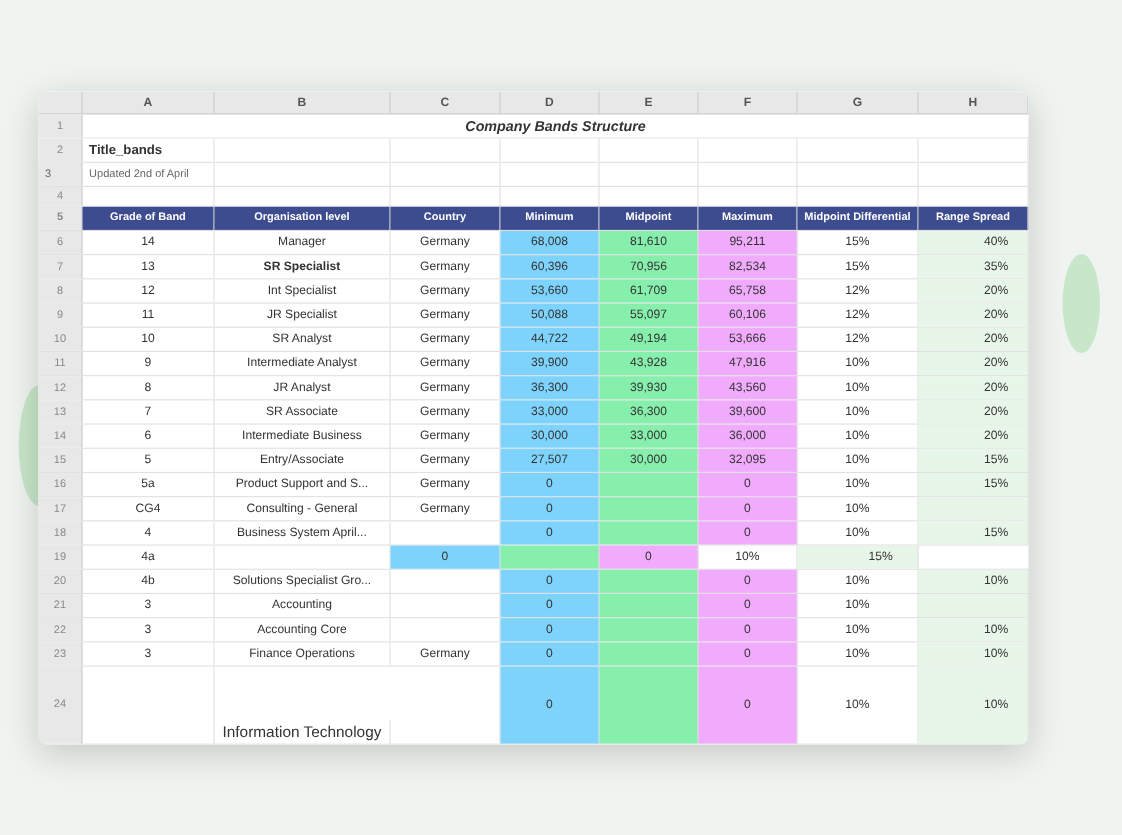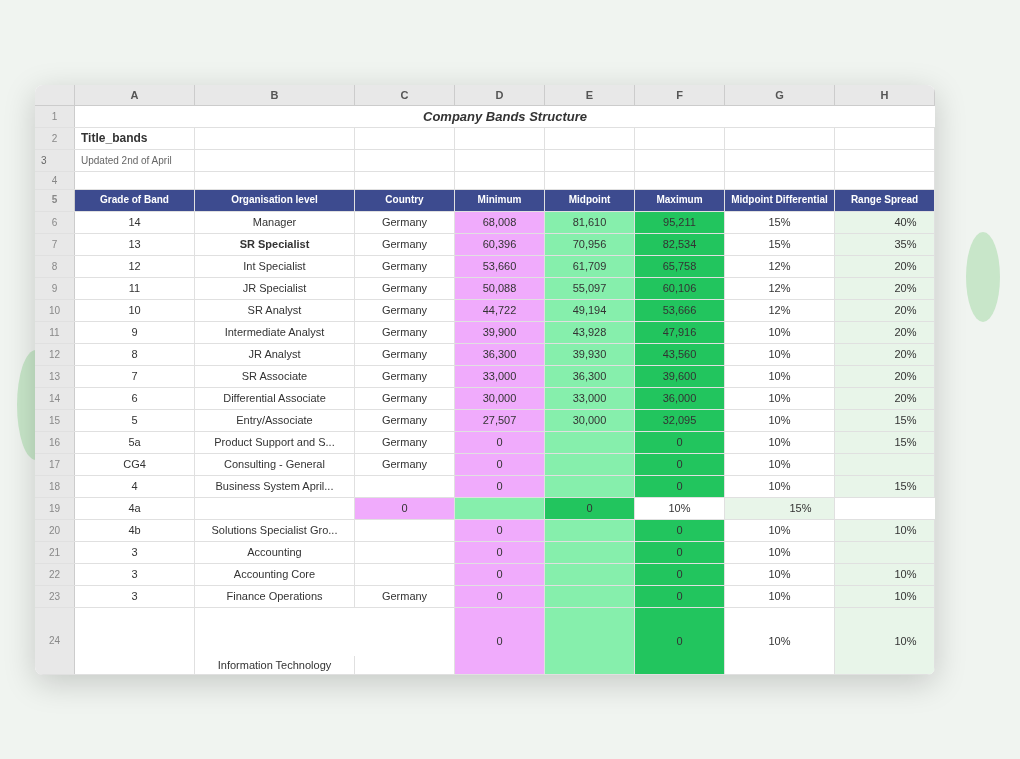--- a/index.html
+++ b/index.html
@@ -105,23 +105,23 @@
       white-space: normal;
       line-height: 1.2;
       padding: 4px 4px;
     }
     .row-header .cell.row-num {
       background: #e8e8e8;
       color: #888;
     }
 
     
-    .green-min { background: #f0abfc; }
+    .green-min { background: #7dd3fc; }
     .green-mid { background: #86efac; }
-    .green-max { background: #22c55e; }
+    .green-max { background: #f0abfc; }
     .green-spread { background: #e8f5e9; padding-left: 48px; }
 
     
     .title-span {
       grid-column: 2 / 9;
       text-align: center;
       font-style: italic;
       font-size: 13px;
       font-weight: 600;
       color: #333;
@@ -299,21 +299,21 @@
     <div class="cell">Germany</div>
     <div class="cell green-min">33,000</div>
     <div class="cell green-mid">36,300</div>
     <div class="cell green-max">39,600</div>
     <div class="cell">10%</div>
     <div class="cell green-spread">20%</div>
   </div>
           <div class="ss-row">
     <div class="cell row-num">14</div>
     <div class="cell">6</div>
-    <div class="cell" style="justify-content:center; font-size:11px;">Differential Associate</div>
+    <div class="cell" style="justify-content:center; font-size:11px;">Intermediate Business</div>
     <div class="cell">Germany</div>
     <div class="cell green-min">30,000</div>
     <div class="cell green-mid">33,000</div>
     <div class="cell green-max">36,000</div>
     <div class="cell">10%</div>
     <div class="cell green-spread">20%</div>
   </div>
           <div class="ss-row">
     <div class="cell row-num">15</div>
     <div class="cell">5</div>
@@ -408,21 +408,21 @@
     <div class="cell">Germany</div>
     <div class="cell green-min">0</div>
     <div class="cell green-mid"></div>
     <div class="cell green-max">0</div>
     <div class="cell">10%</div>
     <div class="cell green-spread">10%</div>
   </div>
           <div class="ss-row">
     <div class="cell row-num">24</div>
     <div class="cell"></div>
-    <div class="cell" style="justify-content:center; font-size:11px;margin-top:48px;">Information Technology</div>
+    <div class="cell" style="justify-content:center; font-size:14px;margin-top:48px;">Information Technology</div>
     <div class="cell"></div>
     <div class="cell green-min">0</div>
     <div class="cell green-mid"></div>
     <div class="cell green-max">0</div>
     <div class="cell">10%</div>
     <div class="cell green-spread">10%</div>
   </div>
         </div>
 
     </div>

